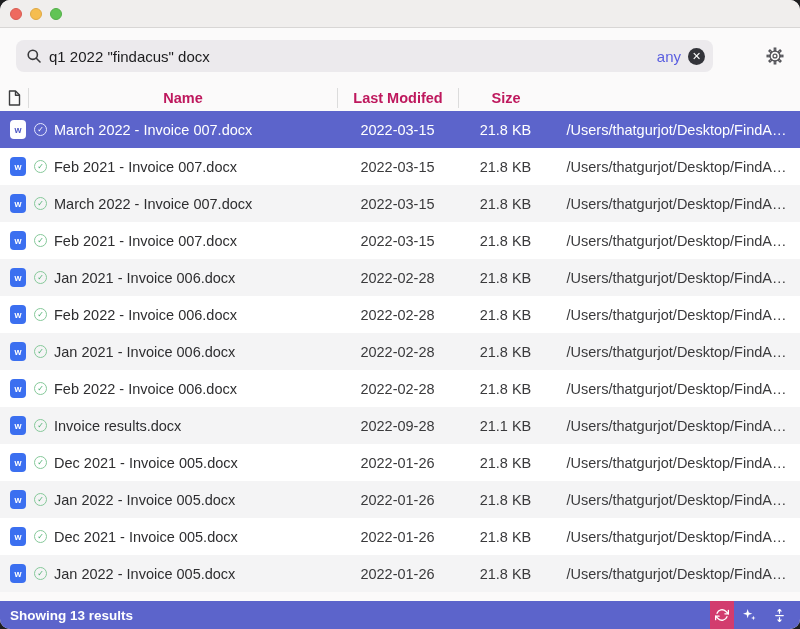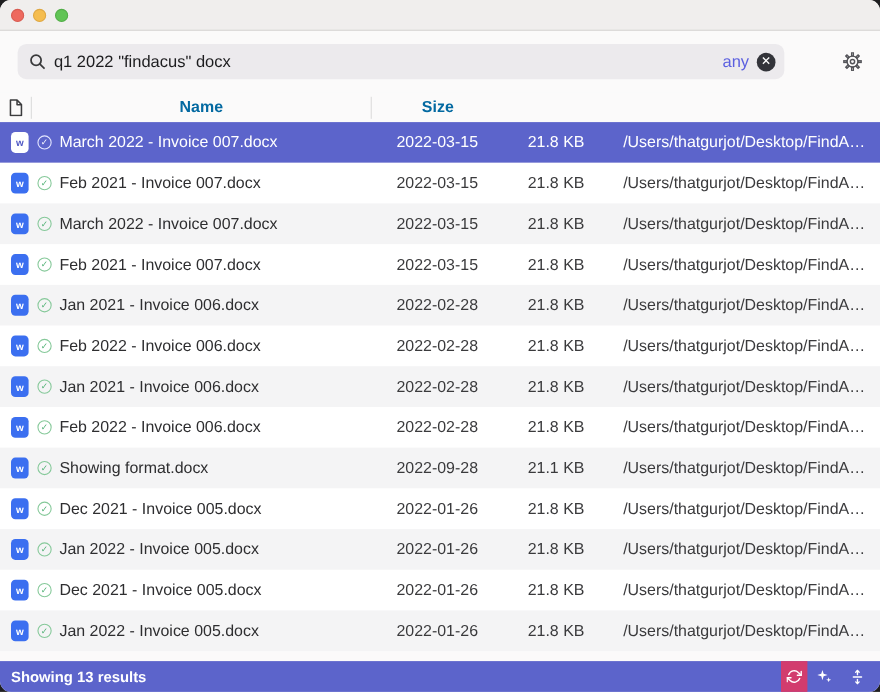--- a/index.html
+++ b/index.html
@@ -47,21 +47,21 @@
     width:17px; height:17px; border-radius:50%; background:#33343a;
     color:#fff; font-size:11px; line-height:17px; text-align:center;
     font-weight:bold; cursor:pointer;
   }
   .gear-wrap { margin-left:auto; padding-left:24px; display:flex; align-items:center; cursor:pointer; }
   
   .thead {
     height:27px; flex:0 0 27px; display:grid;
     grid-template-columns:28px 309px 121px 95px 1fr;
     align-items:center; background:#fbfafa;
-    font-size:14.5px; font-weight:bold; color:#0369a1;
+    font-size:14.5px; font-weight:bold; color:#be185d;
   }
   .thead .hcell { text-align:center; height:20px; line-height:20px; }
   .thead .hcell + .hcell { border-left:1px solid #dcdcdc; }
   .thead .h-icon { display:flex; justify-content:center; align-items:center; border-left:none; }
   .rows { flex:0 0 481px; }
   .row {
     height:37px; display:grid;
     grid-template-columns:28px 309px 121px 95px 1fr;
     align-items:center; background:#fff;
     font-size:14.5px; color:#2e2e30; cursor:default;
@@ -151,20 +151,21 @@
   <div class="thead">
     <div class="hcell h-icon">
       <span>
         <svg width="13" height="16" viewBox="0 0 13 16" fill="none" stroke="#3c3c3e" stroke-width="1.4" stroke-linejoin="round">
           <path d="M1.5 1h6l4 4v10h-10z"></path>
             <path d="M7.5 1v4.2h4"></path>
         </svg>
       </span>
     </div>
     <div class="hcell">Name</div>
+    <div class="hcell">Last Modifed</div>
     <div class="hcell">Size</div>
   </div>
 
   <div class="rows">
   <div class="row selected">
     <div class="cell c-icon">
       <span class="word-icon">w</span>
     </div>
     <div class="cell c-name">
       <span class="check">✓</span>
@@ -265,21 +266,21 @@
     <div class="cell c-size">21.8 KB</div>
     <div class="cell c-loc">/Users/thatgurjot/Desktop/FindA…</div>
   </div>
 
   <div class="row stripe">
     <div class="cell c-icon">
       <span class="word-icon">w</span>
     </div>
     <div class="cell c-name">
       <span class="check">✓</span>
-      <span class="fname">Showing format.docx</span>
+      <span class="fname">Invoice results.docx</span>
     </div>
     <div class="cell c-date">2022-09-28</div>
     <div class="cell c-size">21.1 KB</div>
     <div class="cell c-loc">/Users/thatgurjot/Desktop/FindA…</div>
   </div>
 
   <div class="row">
     <div class="cell c-icon">
       <span class="word-icon">w</span>
     </div>

